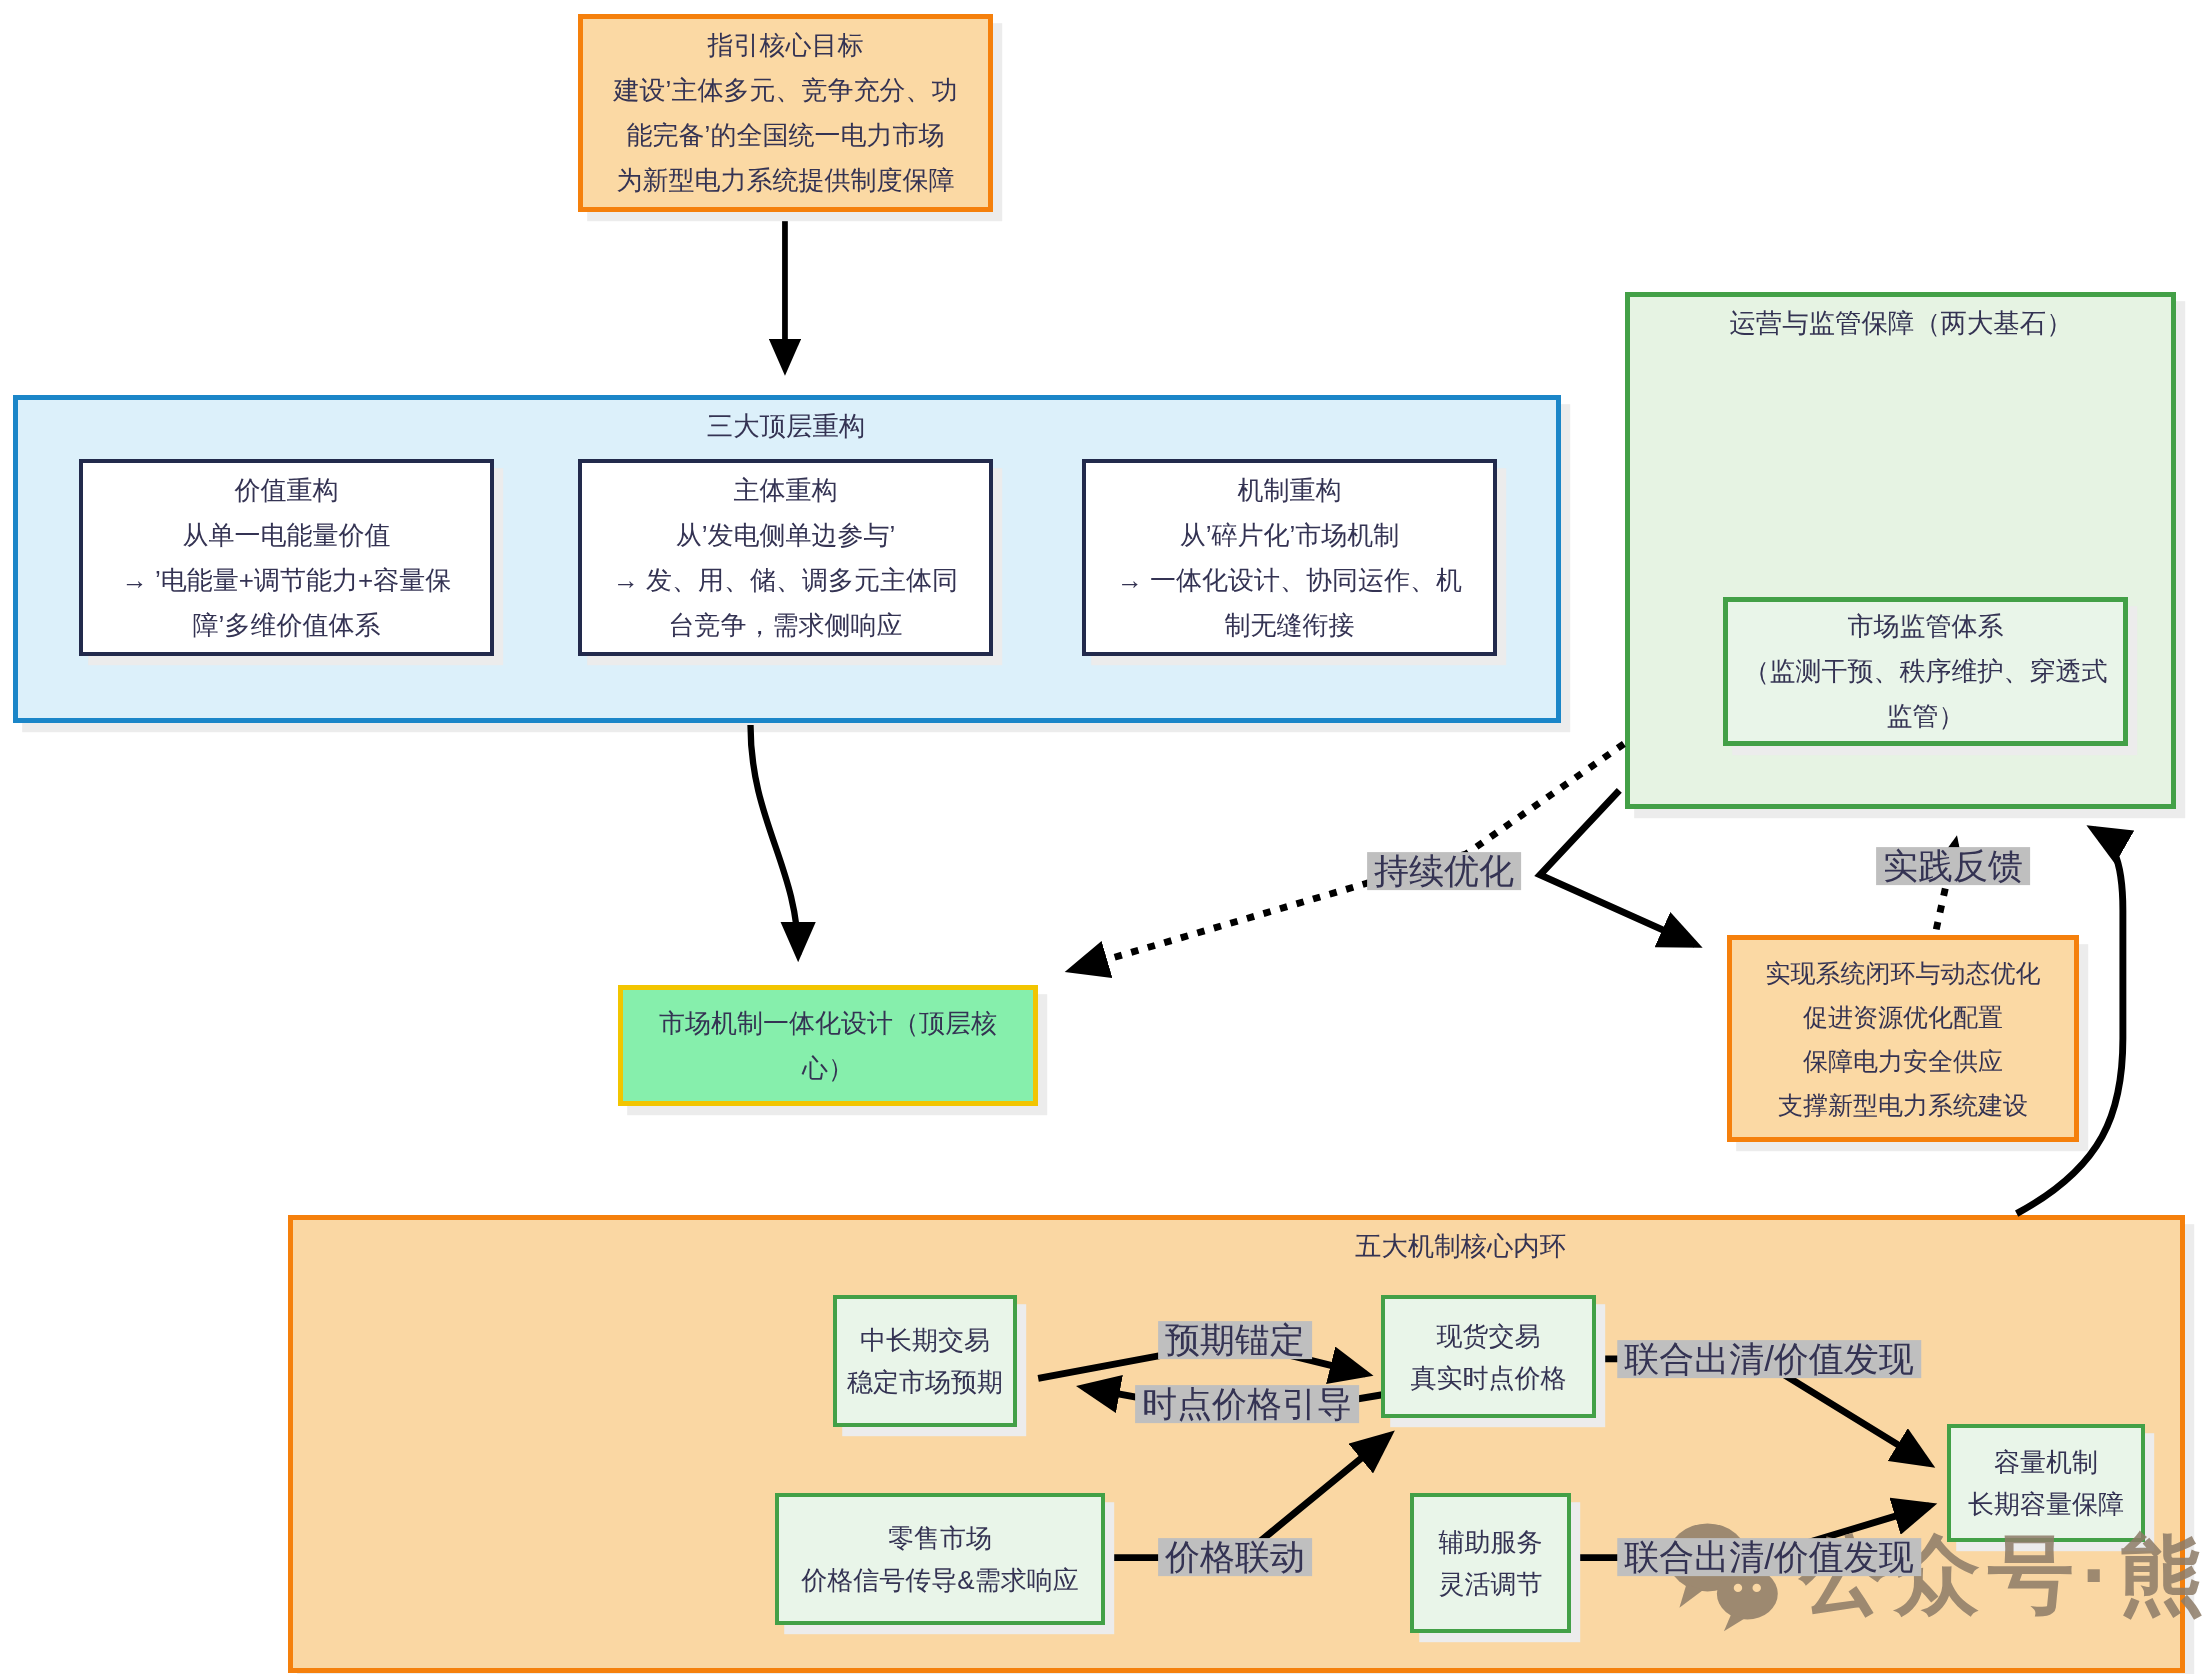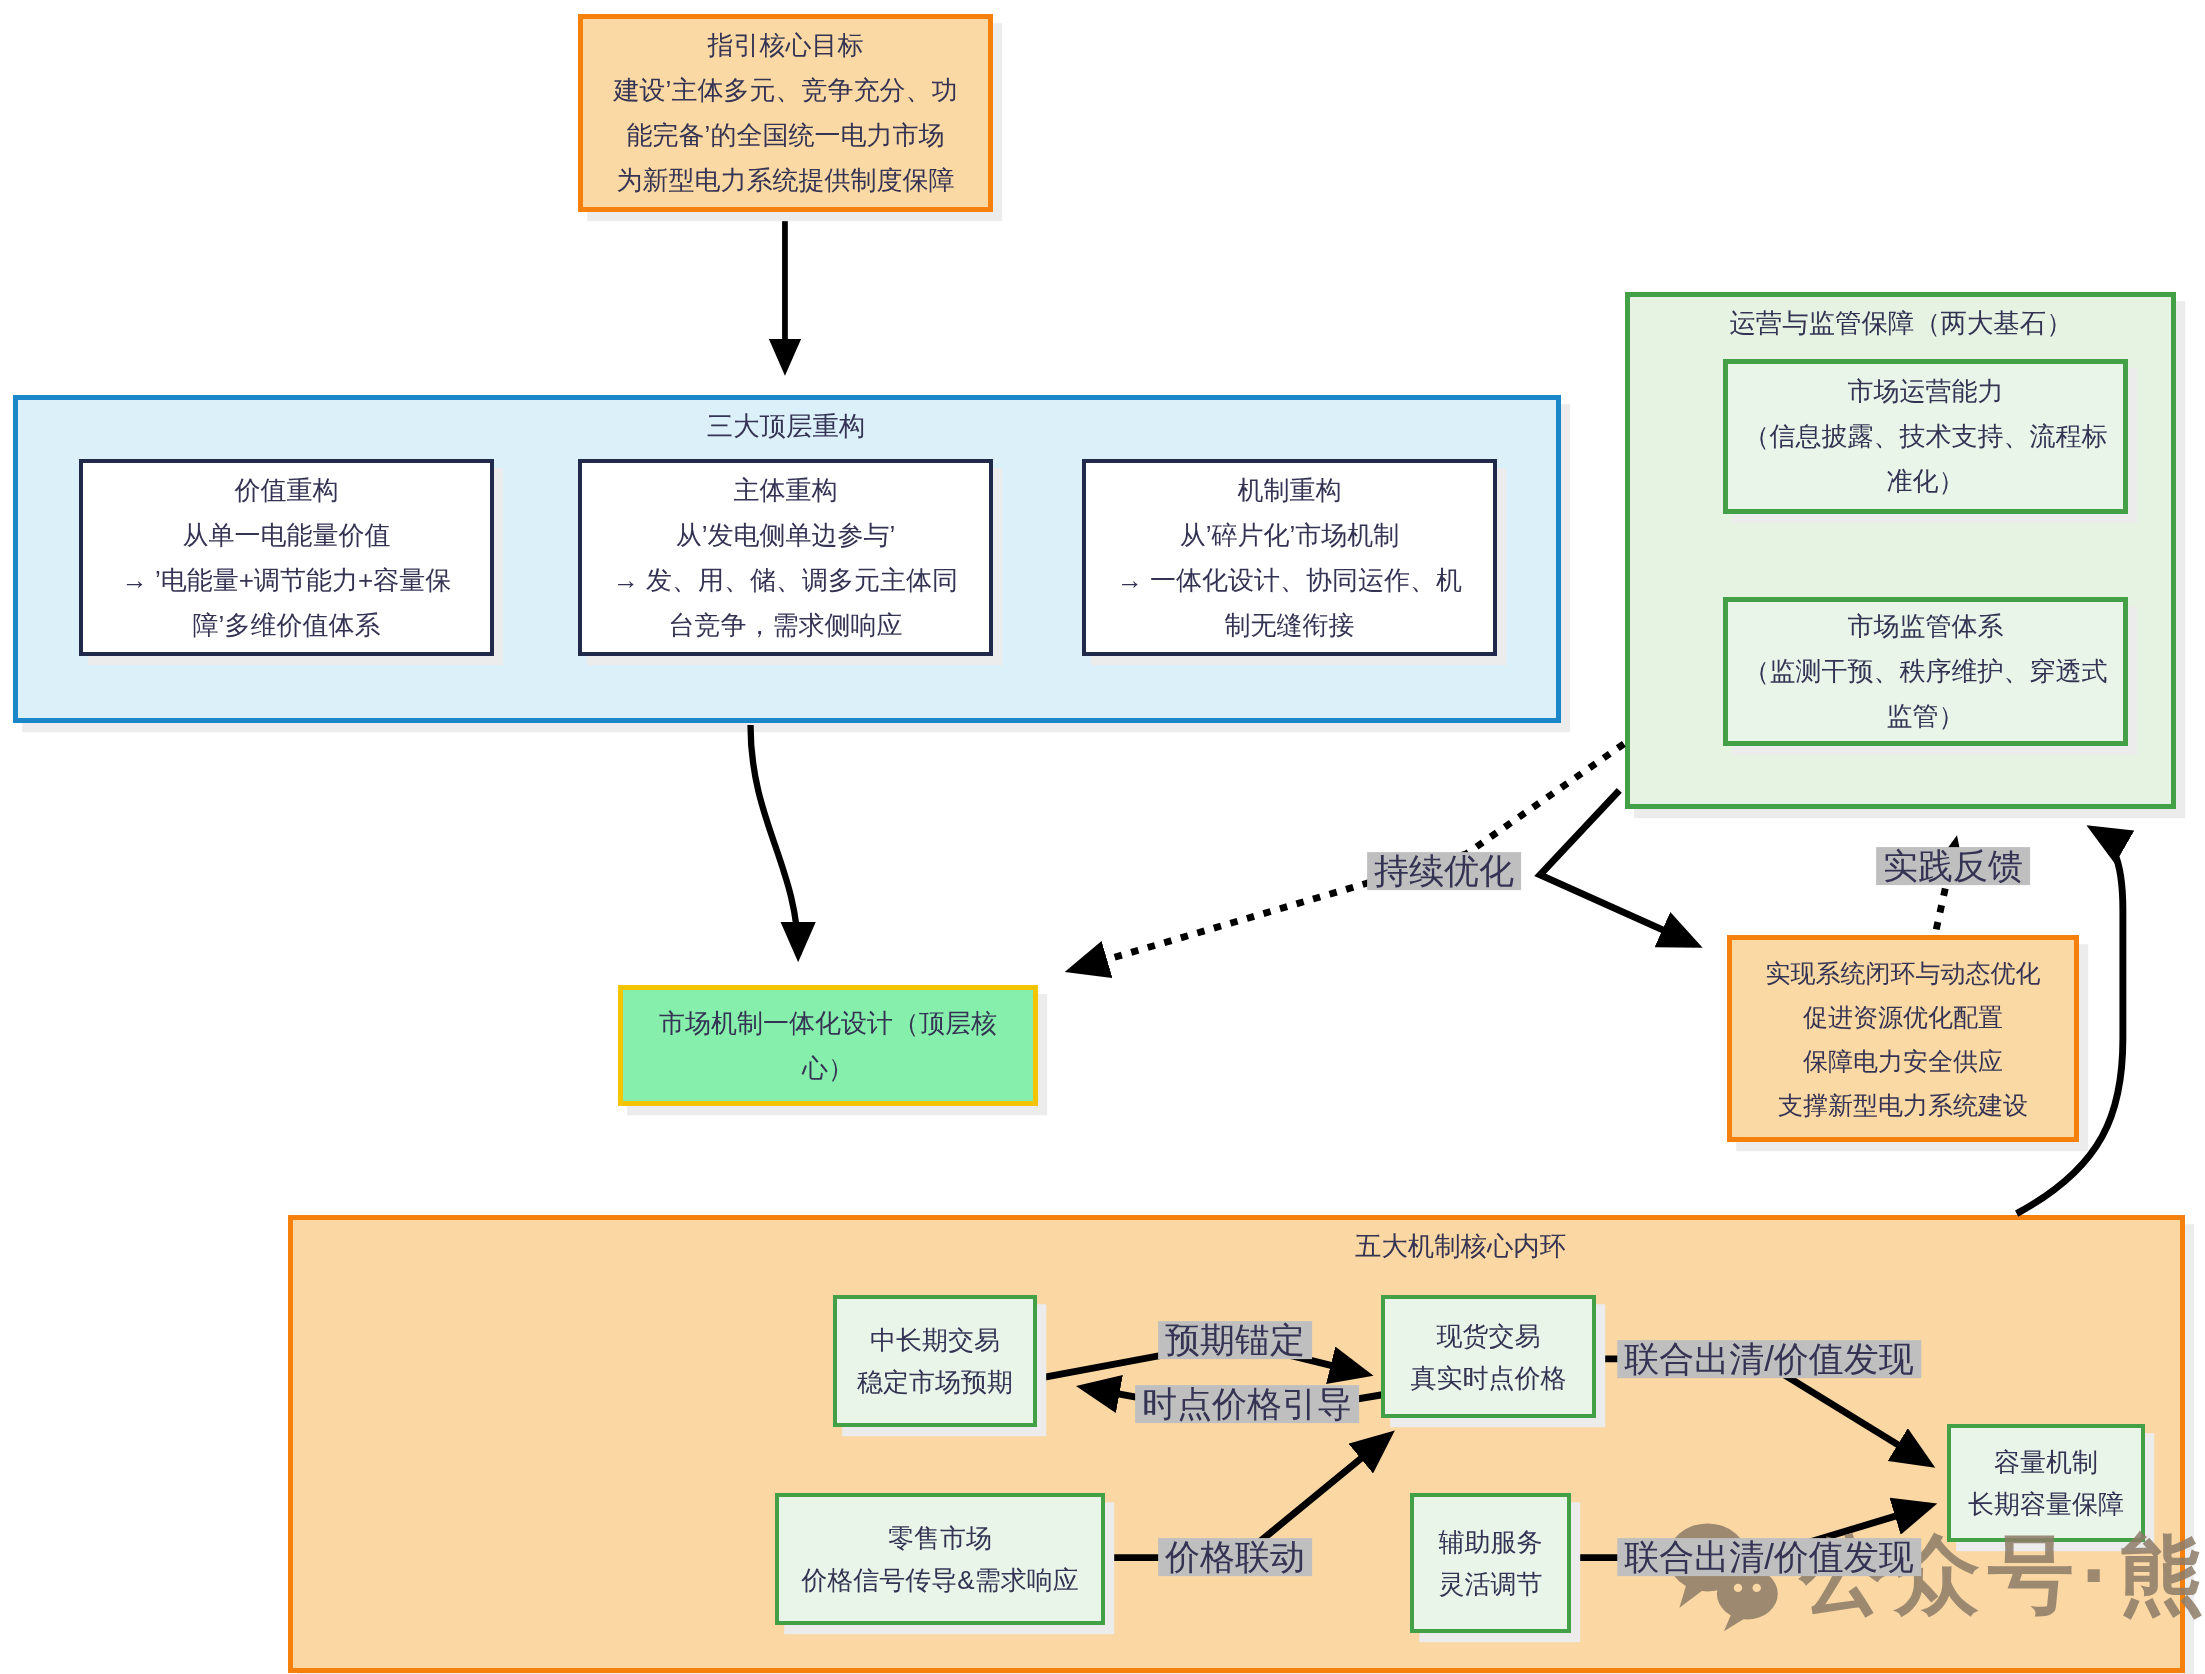--- a/index.html
+++ b/index.html
@@ -23,21 +23,21 @@
   .w1{left:79px;} .w2{left:578px;} .w3{left:1082px;}
   .greenC{left:1625px;top:292px;width:551px;height:517px;background:#E6F3E3;border:5.2px solid #43A047;}
   .gbx{left:1723px;width:405px;background:#E9F5E9;border:5.2px solid #43A047;}
   .g1{top:359px;height:155px;} .g2{top:597px;height:149px;}
   .yellowB{left:618px;top:985px;width:420px;height:121px;background:#86efac;border:5.2px solid #F2C500;}
   .roBox{left:1727px;top:935px;width:352px;height:207px;background:#FBD9A4;border:5.7px solid #F5800C;font-size:25px;}
   .roBox .ln{line-height:44px;}
   .bottomC{left:288px;top:1215px;width:1897px;height:458px;background:#FAD7A3;border:5.7px solid #F5800C;}
   .bb{background:#E9F5E9;border:4.6px solid #43A047;}
   .bb .ln{line-height:42px;}
-  .bb1{left:833px;top:1295px;width:204px;height:132px;}
+  .bb1{left:833px;top:1295px;width:184px;height:132px;}
   .bb2{left:1381px;top:1295px;width:215px;height:123px;justify-content:center;}
   .bb3{left:775px;top:1493px;width:330px;height:132px;}
   .bb4{left:1410px;top:1493px;width:161px;height:140px;}
   .bb5{left:1947px;top:1424px;width:198px;height:118px;}
   .lbl{
     position:absolute;z-index:4;transform:translate(-50%,-50%);
     background:#BFBFBF;color:#343353;font-size:35px;line-height:26.4px;
     padding:5.7px 6.9px;white-space:nowrap;
   }
   .watermark{
@@ -93,25 +93,20 @@
   </div>
   <div class="bx whitebx w3">
     <div class="ln">机制重构</div>
     <div class="ln">从’碎片化’市场机制</div>
     <div class="ln">→ 一体化设计、协同运作、机</div>
     <div class="ln">制无缝衔接</div>
   </div>
 
   <div class="container greenC"></div>
   <div class="ctitle" style="left:1901px;top:306px;transform:translateX(-50%);">运营与监管保障（两大基石）</div>
-  <div class="bx gbx g1">
-    <div class="ln">市场运营能力</div>
-    <div class="ln">（信息披露、技术支持、流程标</div>
-    <div class="ln">准化）</div>
-  </div>
   <div class="bx gbx g2">
     <div class="ln">市场监管体系</div>
     <div class="ln">（监测干预、秩序维护、穿透式</div>
     <div class="ln">监管）</div>
   </div>
 
   <div class="bx yellowB">
     <div class="ln">市场机制一体化设计（顶层核</div>
     <div class="ln">心）</div>
   </div>

